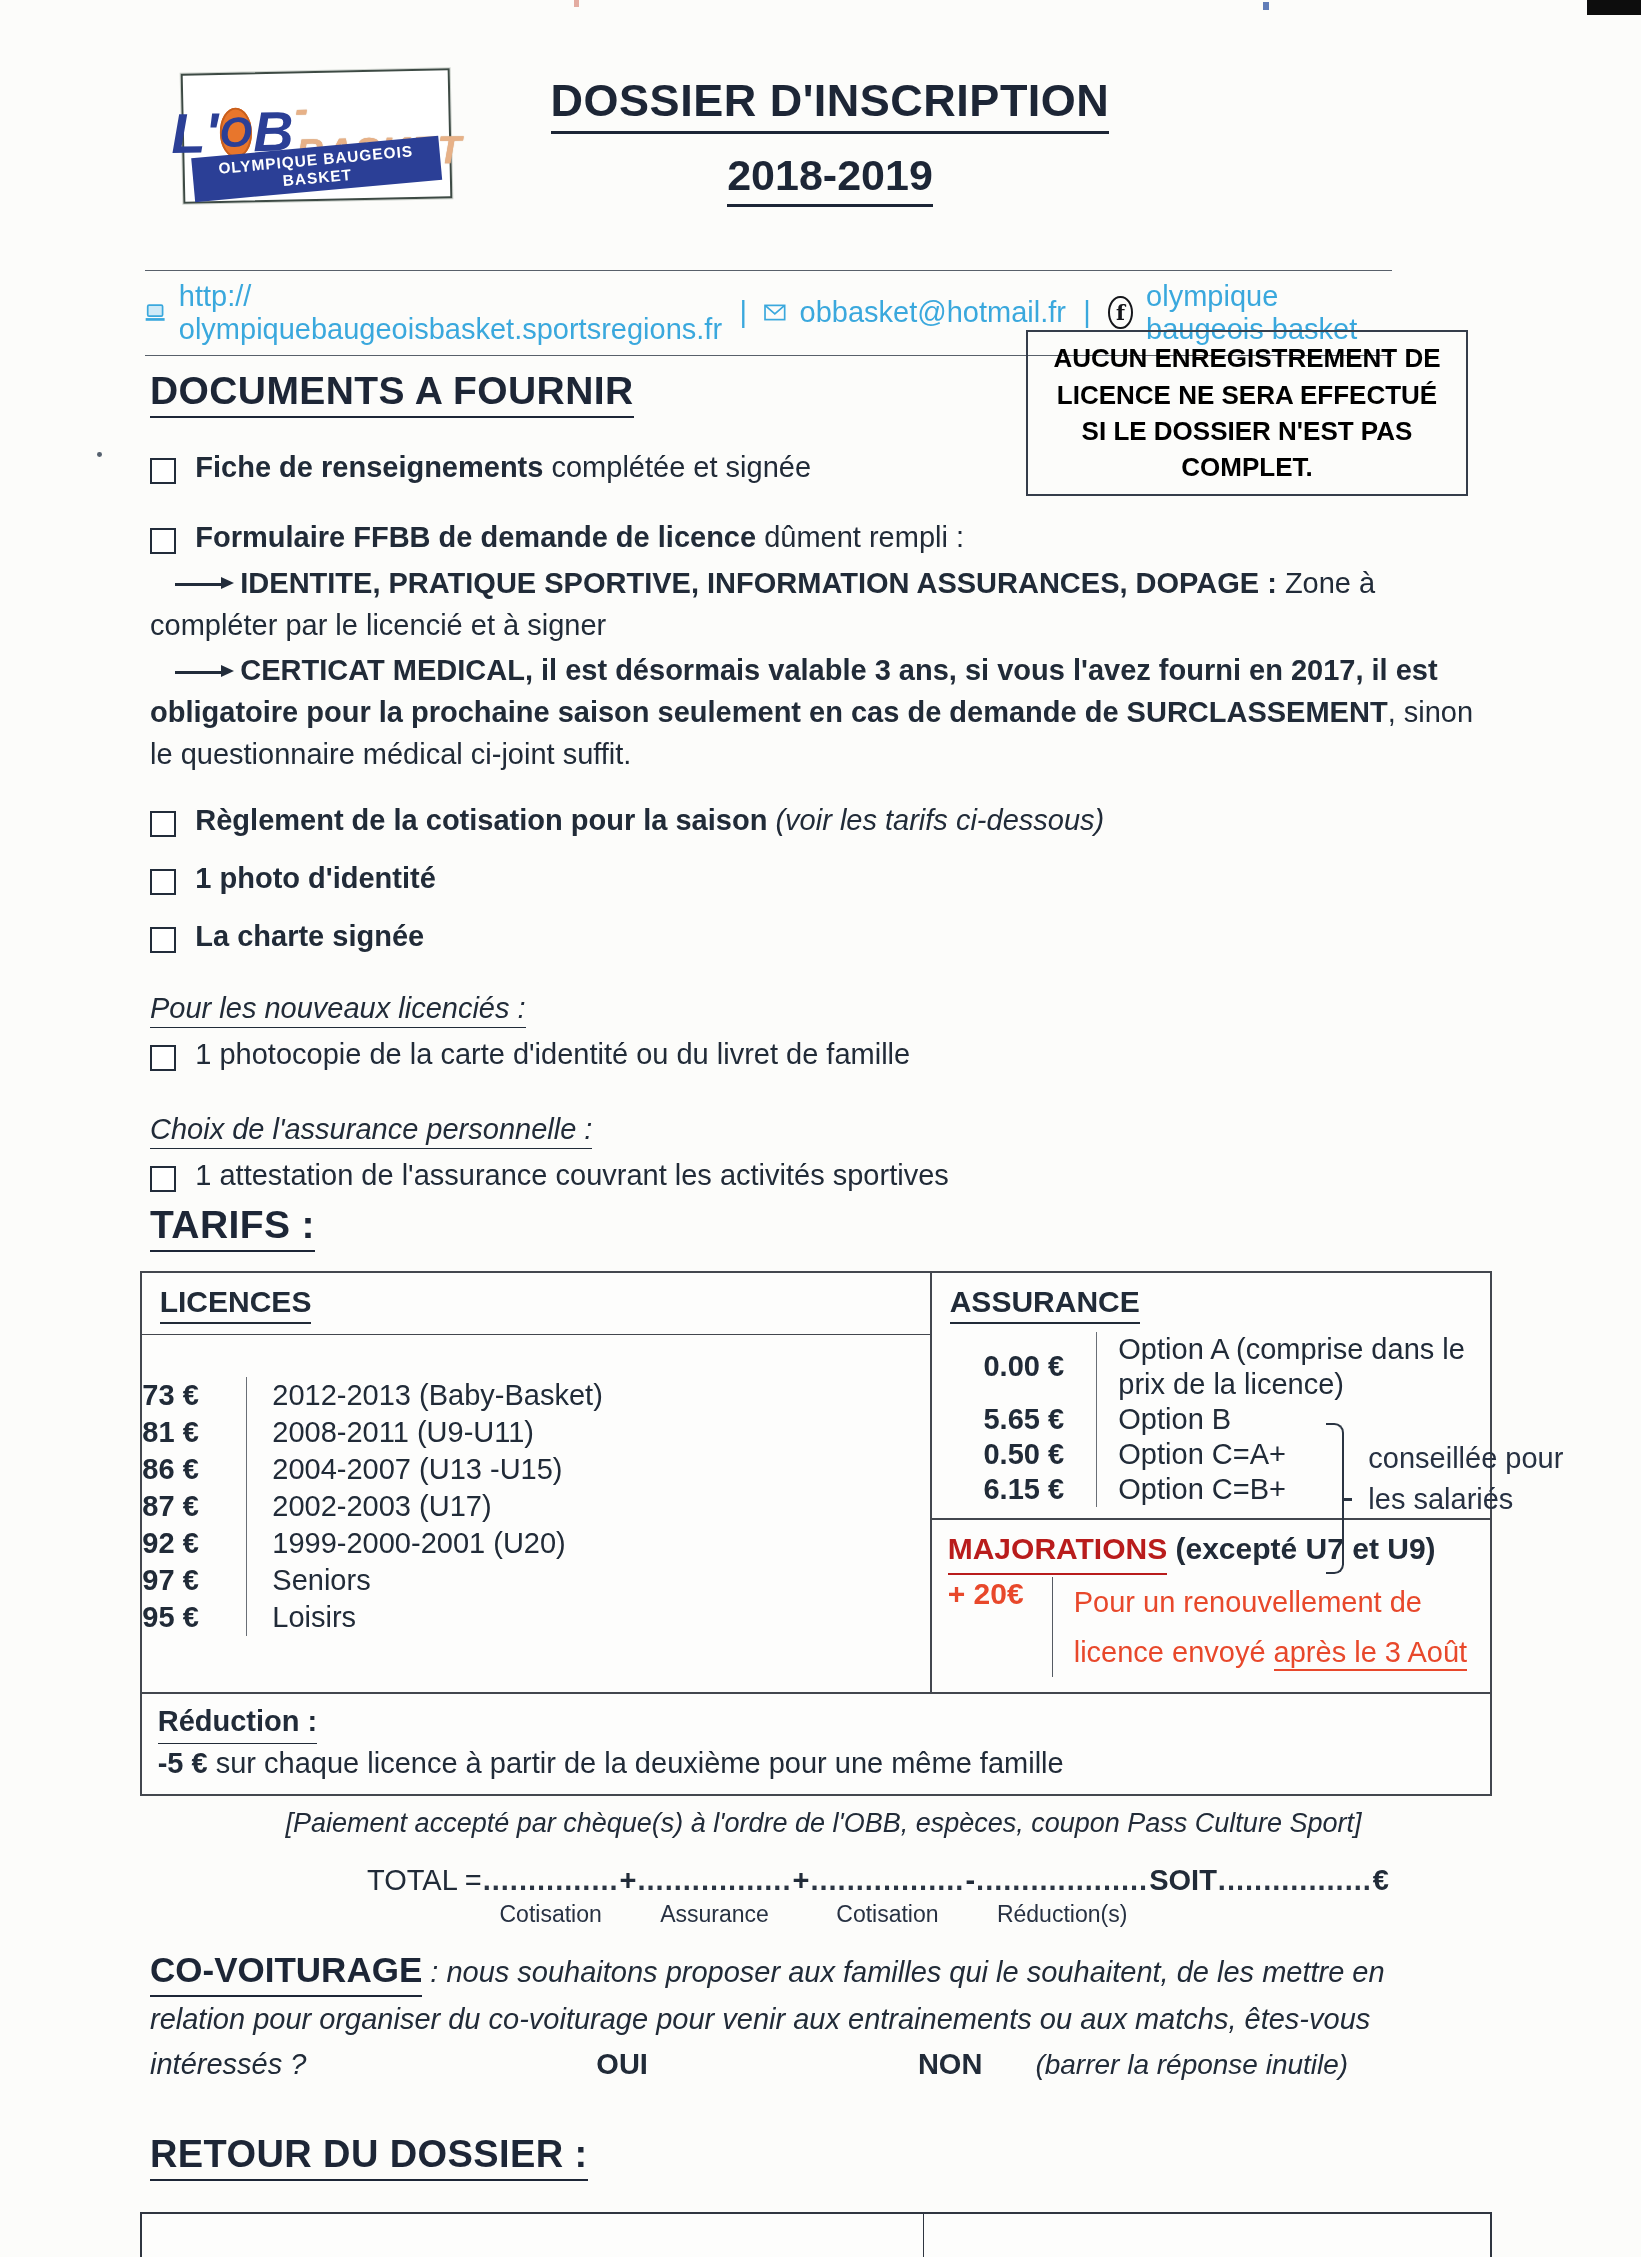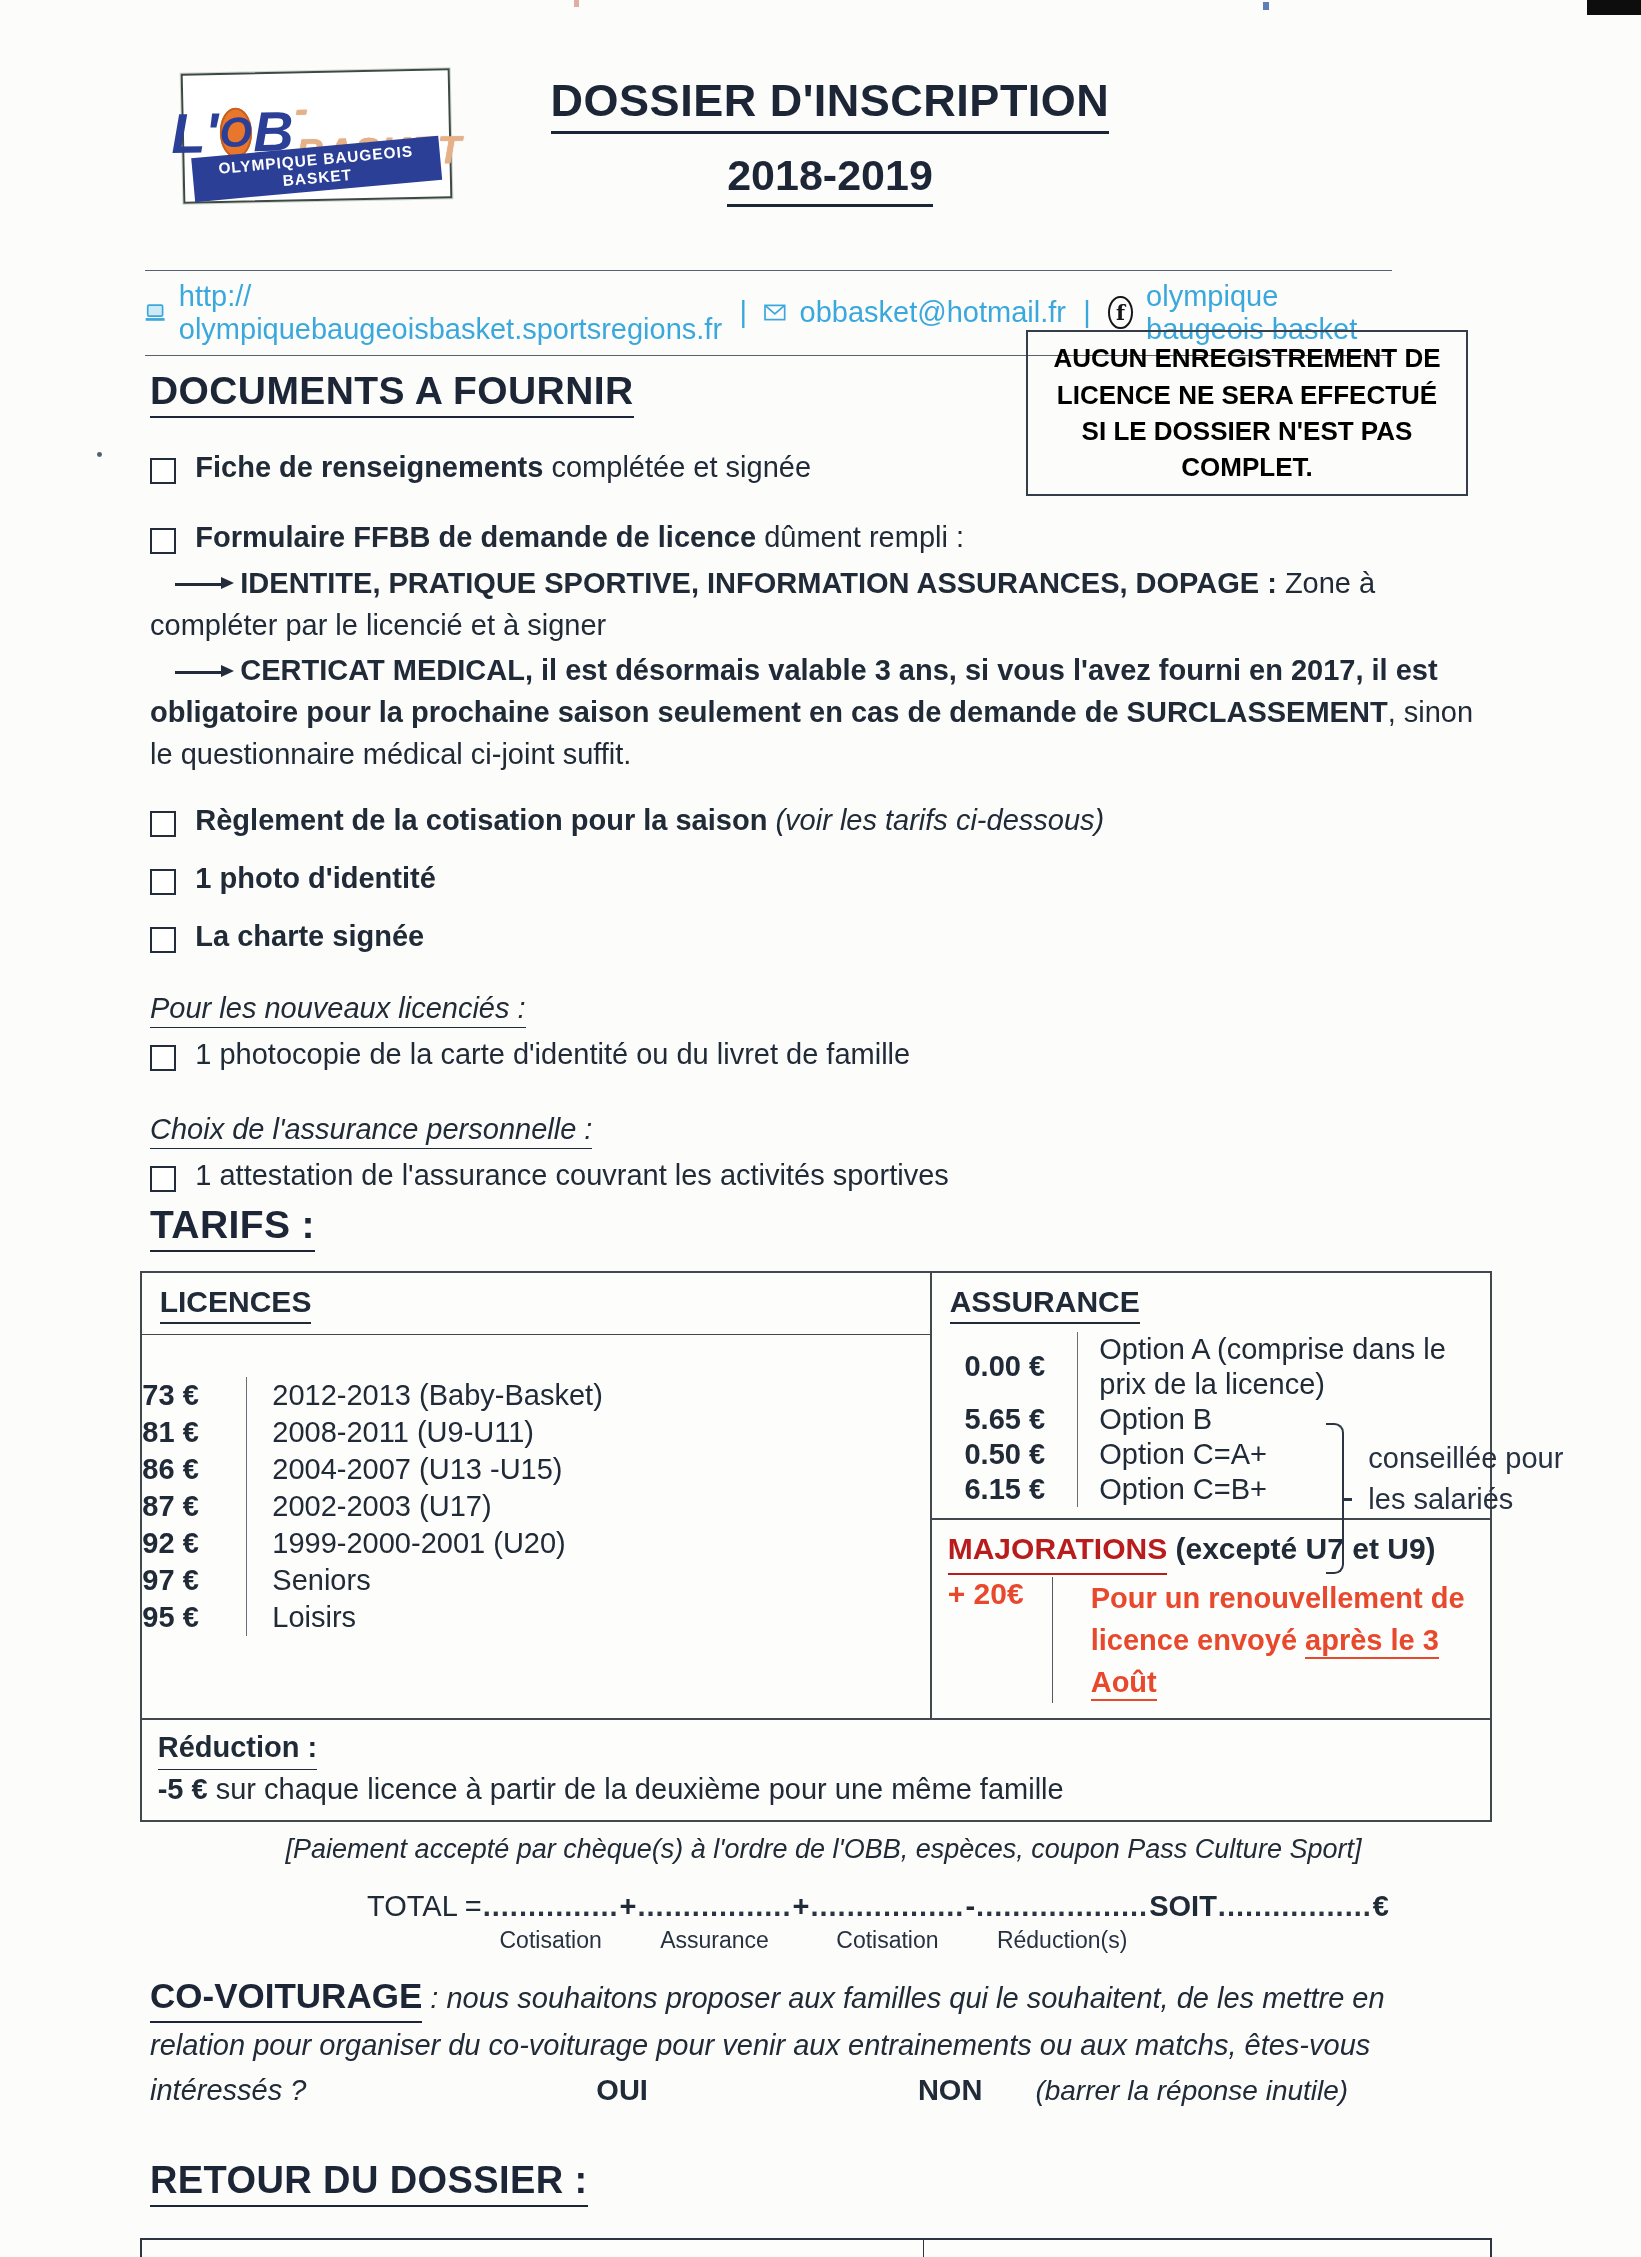--- a/index.html
+++ b/index.html
@@ -78,35 +78,35 @@
                grid-template-columns:790px 1fr;border:2.9px solid #43474e;box-sizing:border-box;background:#fdfdfc;}
   .tt-left{border-right:2.9px solid #43474e;}
   .tt-head{padding:11.6px 17.4px 5.8px;font-size:30px;font-weight:bold;}
   .tt-left .tt-head{border-bottom:1.9px solid #43474e;padding-bottom:9.7px;}
   .tt-left-body{padding:42px 0 17.4px;}
   .l-row{display:grid;grid-template-columns:104px 1fr;line-height:37px;}
   .l-price{font-weight:bold;text-align:left;}
   .l-label{border-left:1.9px solid #6a6f76;padding-left:25px;}
 
   .assur-body{position:relative;padding:1.9px 0 11.6px;}
-  .a-row{display:grid;grid-template-columns:145px 1fr;line-height:35px;}
+  .a-row{display:grid;grid-template-columns:145px 1fr;line-height:35px;padding-left:19px;}
   .a-row.tall{align-items:center;}
   .a-price{font-weight:bold;text-align:center;}
   .a-label{border-left:1.9px solid #6a6f76;padding-left:21px;max-width:394px;box-sizing:border-box;}
   .a-bracket{position:absolute;left:394px;top:93px;width:15.4px;height:147px;
              border:2.9px solid #2a3442;border-left:none;border-radius:0 9.7px 9.7px 0;}
   .a-bracket:after{content:"";position:absolute;right:-10.6px;top:50%;width:8.7px;height:2.9px;background:#2a3442;}
   .a-note{position:absolute;left:436px;top:108px;width:222px;line-height:41px;font-size:29px;color:#273142;}
 
   .major{border-top:2.9px solid #43474e;padding:7.7px 15.4px 15.4px;}
   .major-title{line-height:42px;}
   .red{color:#b91c1c;}
   .major-row{display:grid;grid-template-columns:104px 1fr;margin-top:1.9px;}
   .major-price{font-weight:bold;font-size:30px;color:#e8482b;}
-  .major-text{border-left:1.9px solid #555b63;padding-left:38px;font-weight:bold;color:#e8482b;line-height:42px;}
+  .major-text{border-left:1.9px solid #555b63;padding-left:21px;font-weight:normal;color:#e8482b;line-height:50px;}
   .u-red{border-bottom:2.9px solid #e8482b;padding-bottom:1px;}
 
   .tt-reduction{grid-column:1/3;border-top:2.9px solid #43474e;padding:7.7px 15.4px 11.6px;line-height:39px;}
 
   .payment-note{margin-top:11.6px;text-align:center;font-style:italic;font-size:27px;}
 
   
   .total-line{margin-top:25px;margin-left:217px;display:flex;align-items:flex-start;gap:1px;font-size:29px;}
   .blank{display:inline-flex;flex-direction:column;align-items:center;}
   .dots{letter-spacing:1px;font-weight:bold;color:#2a3442;}

